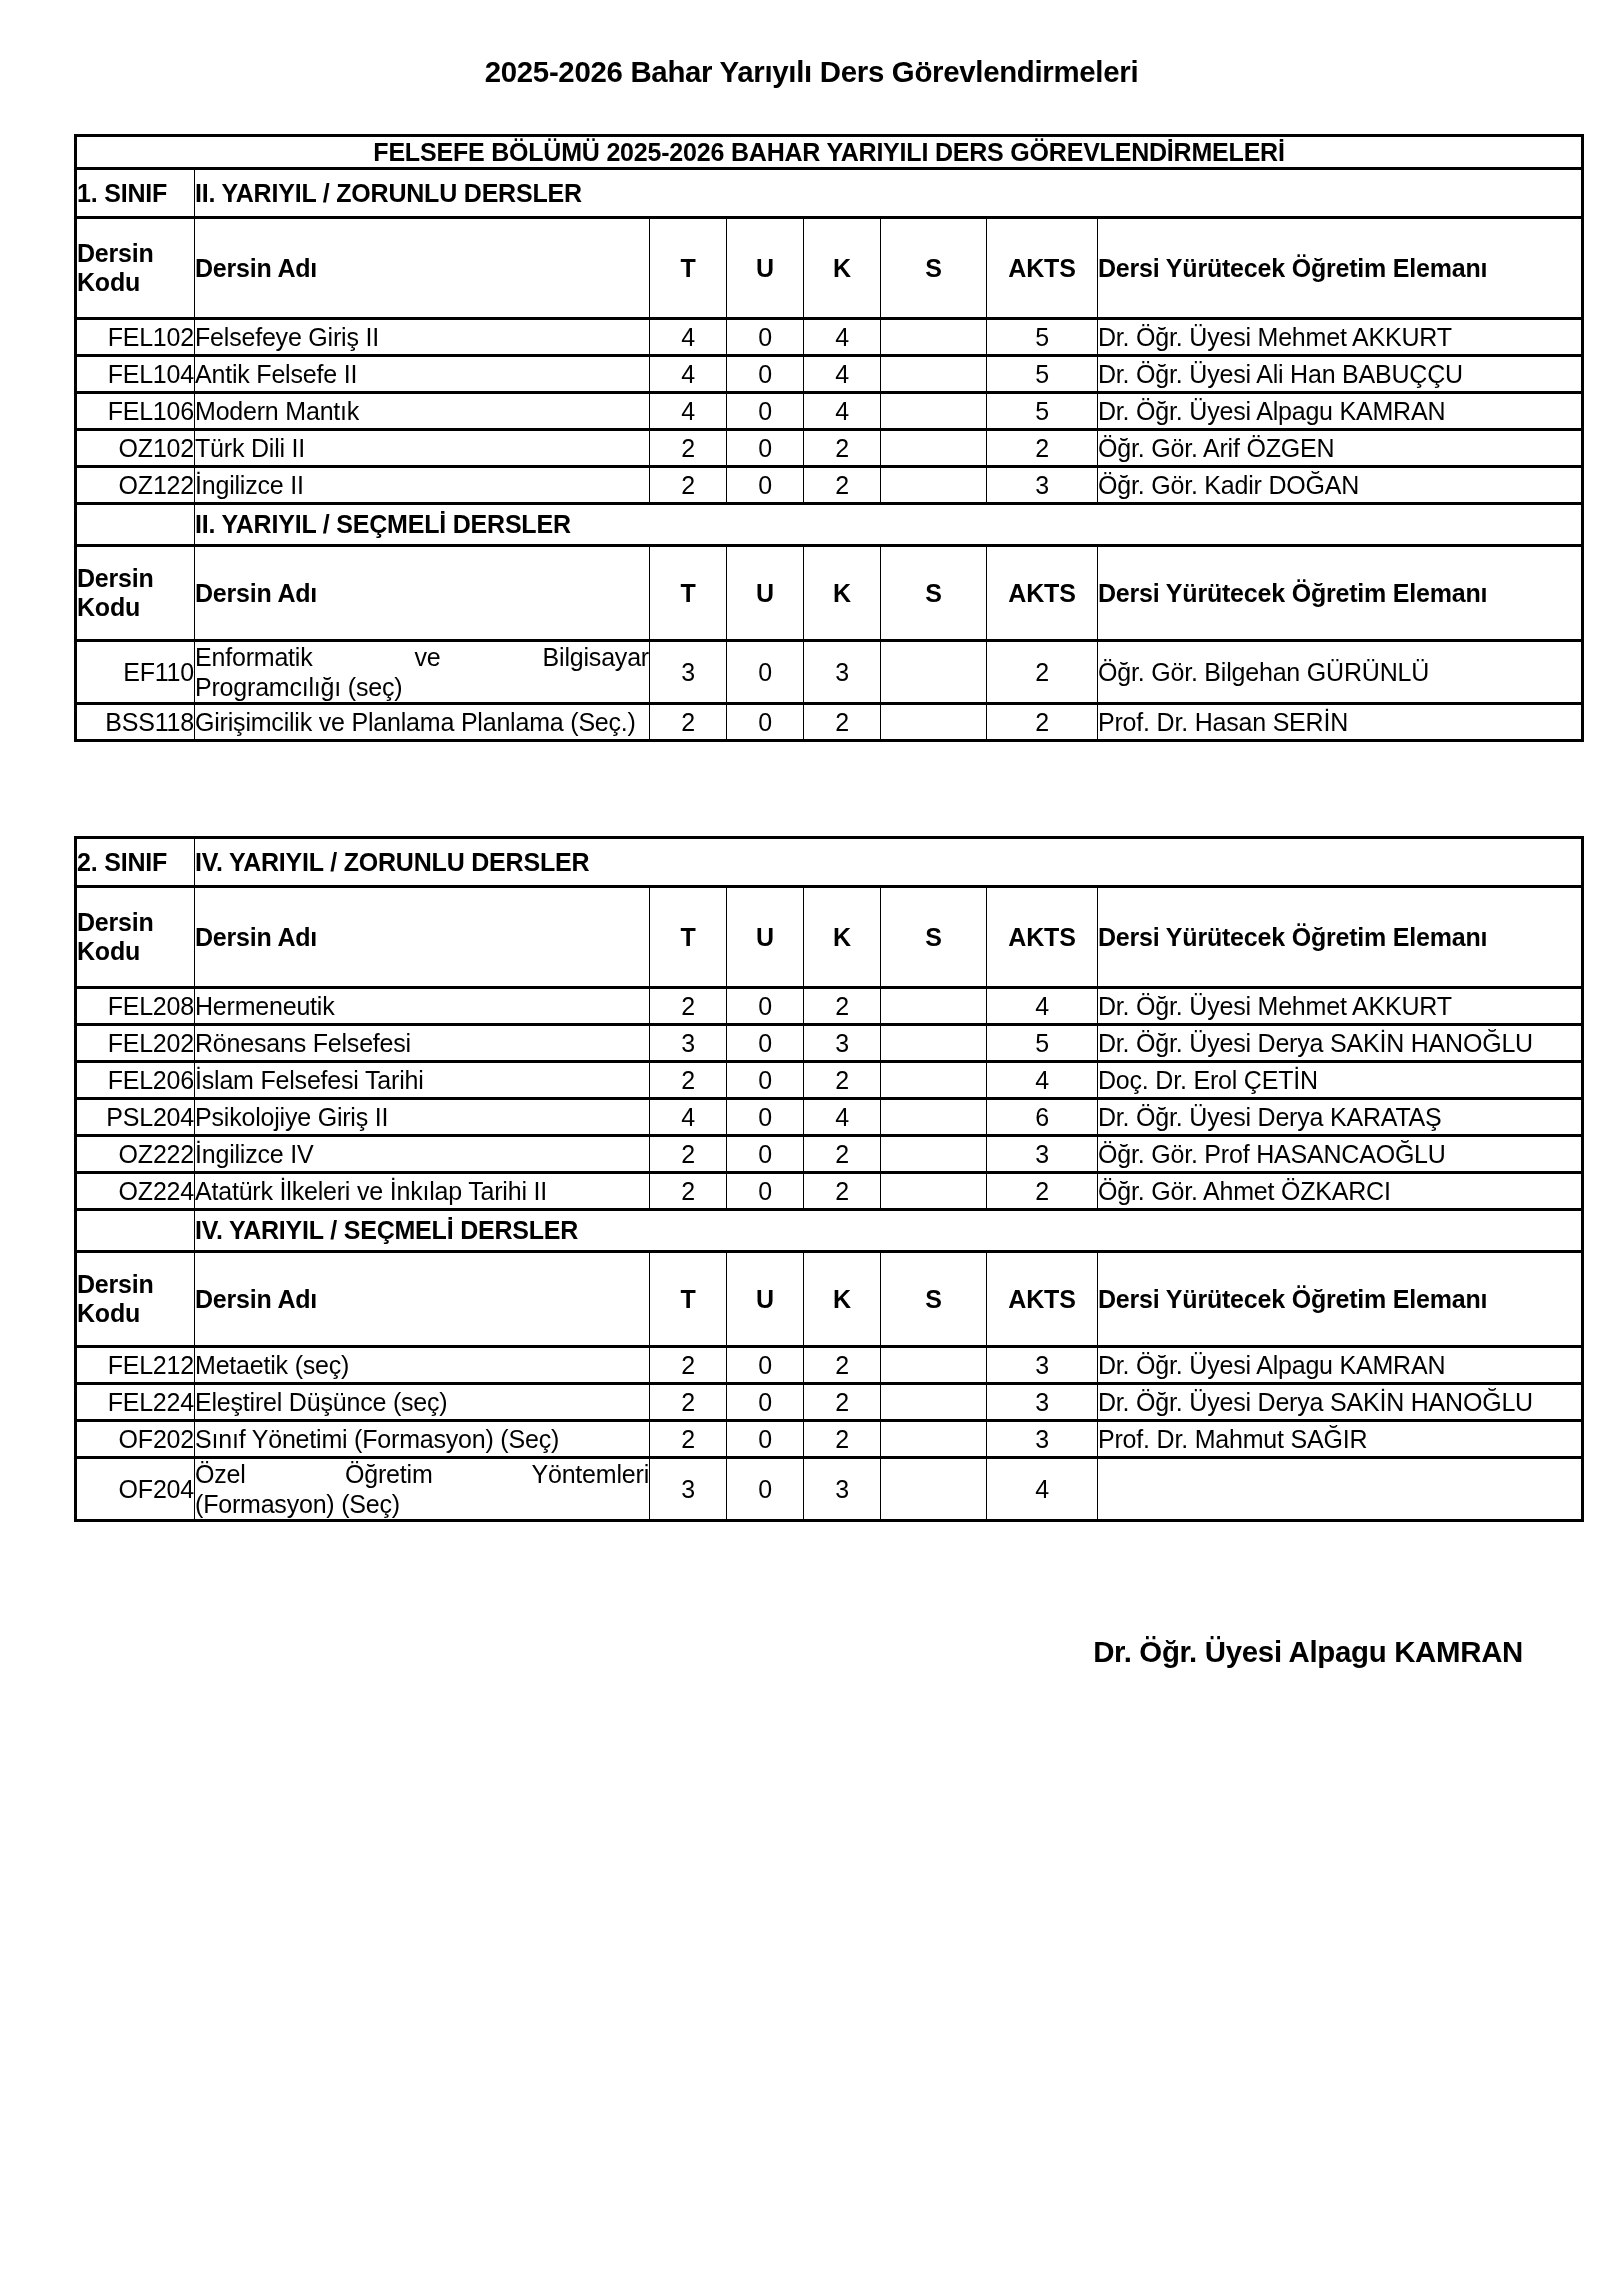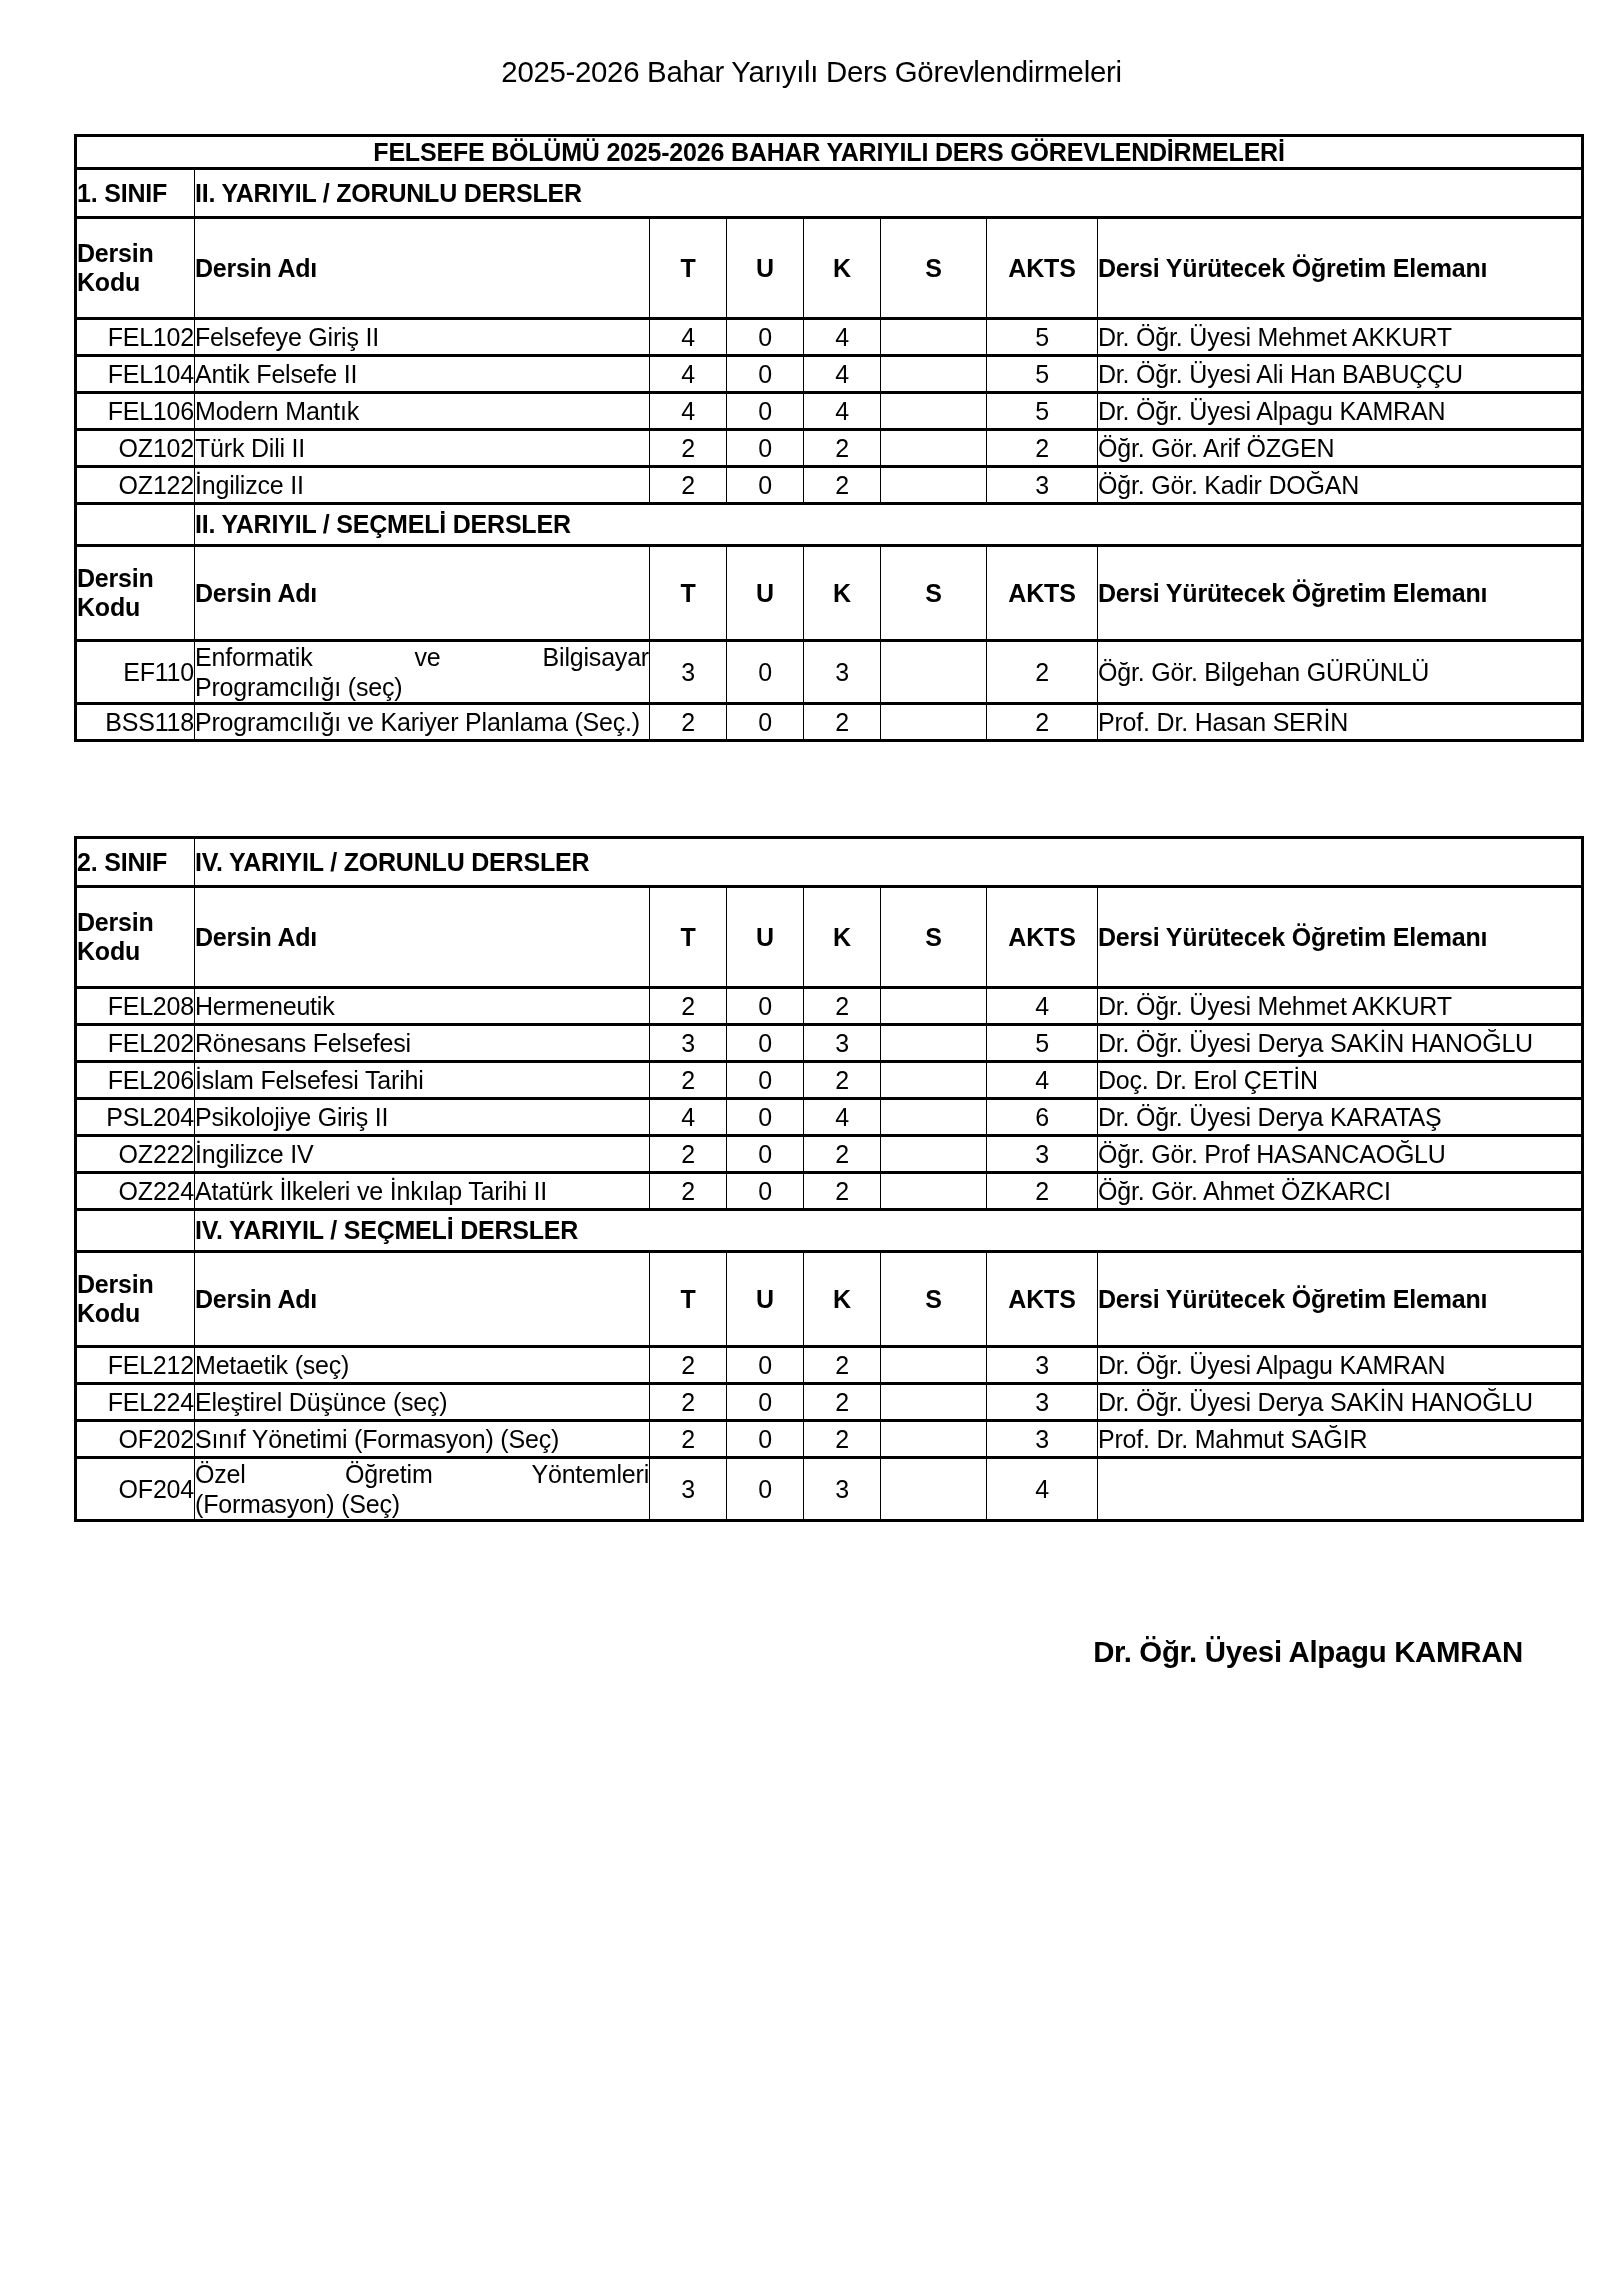--- a/index.html
+++ b/index.html
@@ -14,21 +14,21 @@
     font-family: "Liberation Sans", sans-serif;
     color: #000000;
   }
   .page-title {
     position: absolute;
     top: 55px;
     left: 0;
     width: 1623px;
     text-align: center;
     font-size: 29.4px;
-    font-weight: normal;
+    font-weight: bold;
     letter-spacing: -0.3px;
   }
   table.sched {
     position: absolute;
     left: 74px;
     width: 1506px;
     border-collapse: collapse;
     table-layout: fixed;
     border: 3.3px solid #000;
     letter-spacing: -0.2px;
@@ -221,21 +221,21 @@
     <td class="d-num va-top">3</td>
     <td class="d-num va-top">0</td>
     <td class="d-num va-top">3</td>
     <td class="d-num va-top"></td>
     <td class="d-num va-top">2</td>
     <td class="d-inst va-top">Öğr. Gör. Bilgehan GÜRÜNLÜ</td>
   </tr>
   <tr class="r-data">
     <td class="d-code">BSS118</td>
     <td class="d-name">
-          <span>Programcılığı ve Kariyer Planlama (Seç.)</span>
+          <span>Girişimcilik ve Planlama Planlama (Seç.)</span>
         </td>
     <td class="d-num">2</td>
     <td class="d-num">0</td>
     <td class="d-num">2</td>
     <td class="d-num"></td>
     <td class="d-num">2</td>
     <td class="d-inst">Prof. Dr. Hasan SERİN</td>
   </tr>
 </tbody>
   </table>

